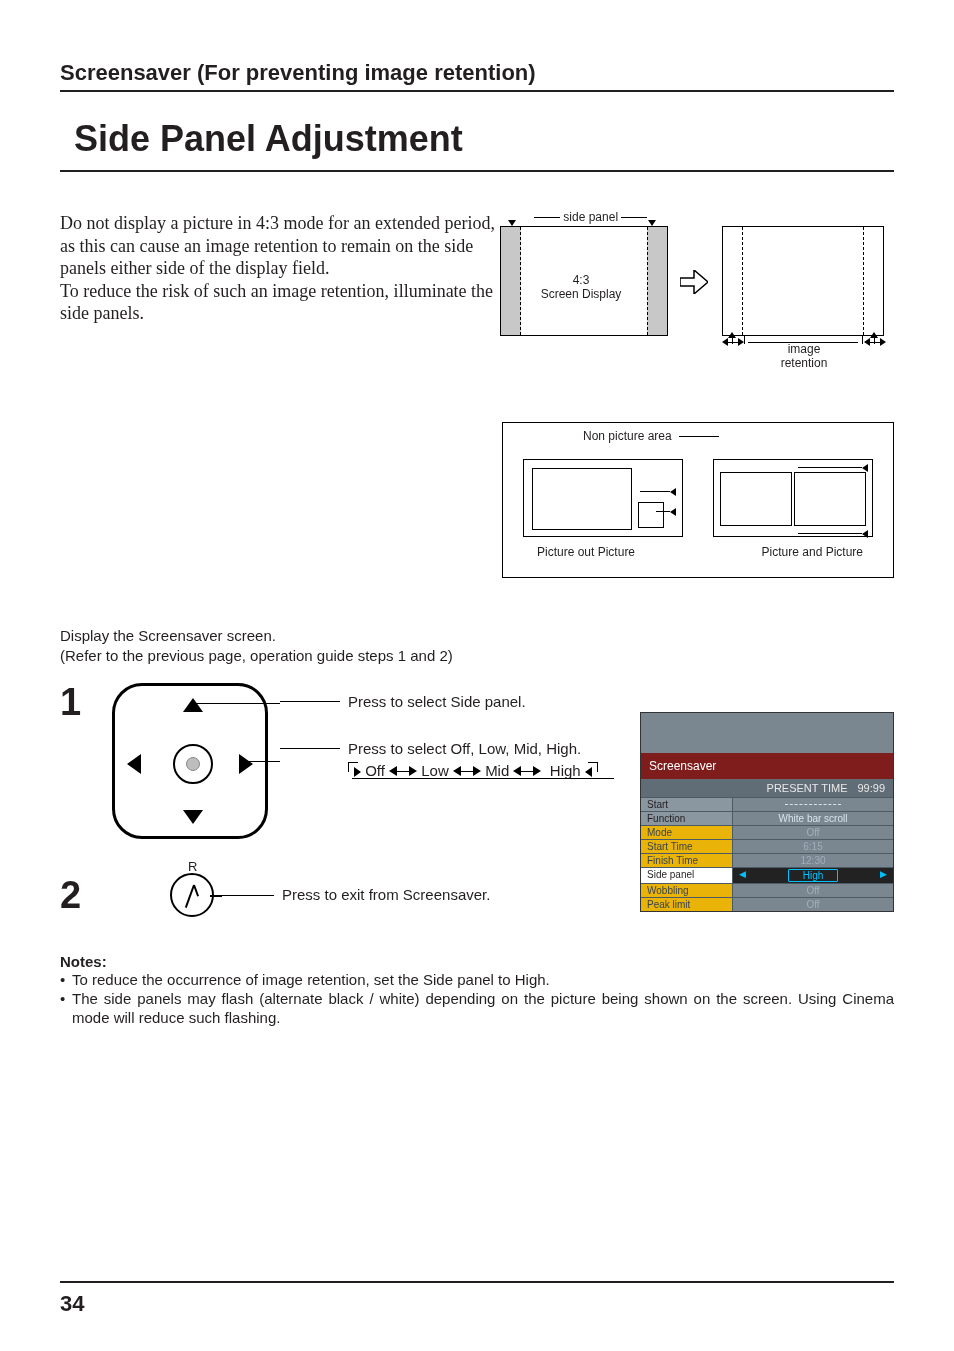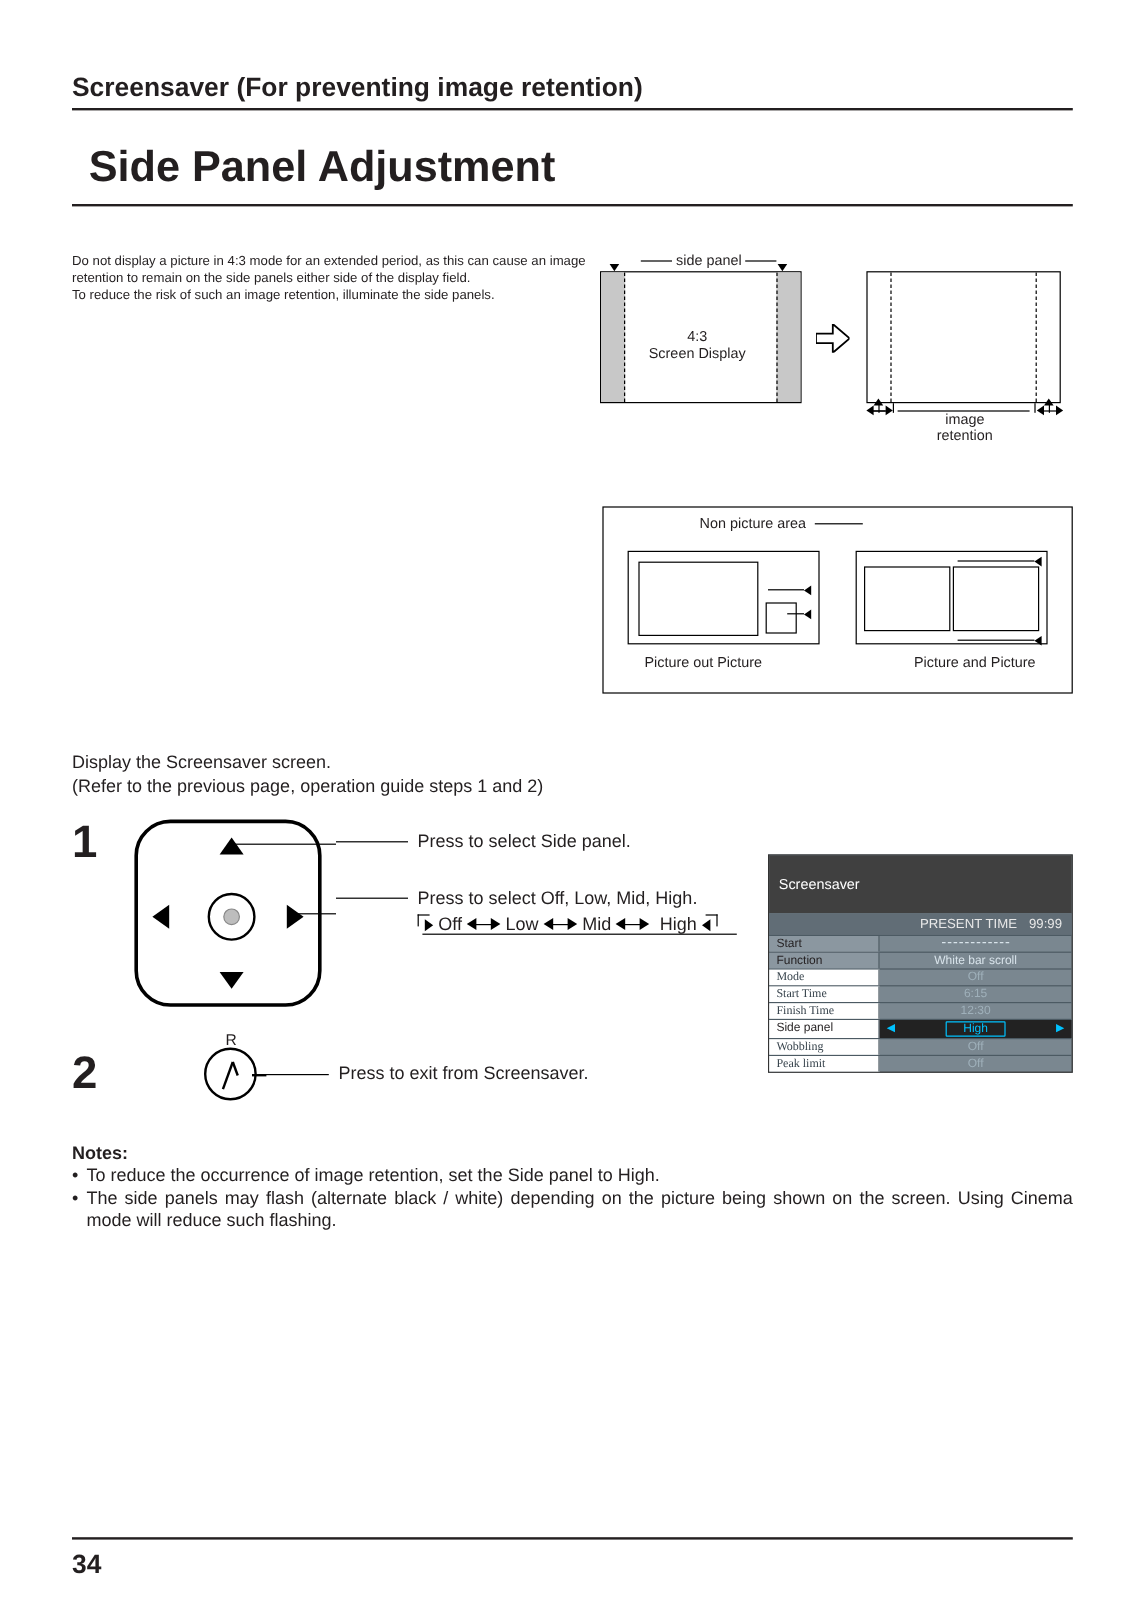--- a/index.html
+++ b/index.html
@@ -20,21 +20,21 @@
     margin-bottom: 26px;
   }
   .page-title {
     font-weight: bold;
     font-size: 36px;
     border-bottom: 2px solid #231f20;
     padding: 0 0 10px 14px;
     margin-bottom: 40px;
   }
   .intro-row { display: flex; }
-  .intro-text { width: 440px; font-size: 11px; line-height: 1.25; }
+  .intro-text { width: 440px; font-size: 18px; line-height: 1.25; font-family: Liberation Serif, serif; }
   .dia-area { flex: 1; position: relative; }
   .func-row { display: flex; margin-top: 50px; }
   .func-text { width: 440px; font-size: 15px; }
 
   
   .d1 { position: relative; height: 160px; }
   .d1 .box1 { width: 168px; height: 110px; border:1px solid #000; position:absolute; left:0; top:14px; }
   .d1 .grey-l, .d1 .grey-r { position:absolute; top:0; bottom:0; width:20px; background:#c8c8c8;}
   .d1 .grey-l{left:0;border-right:1px dashed #000;}
   .d1 .grey-r{right:0;border-left:1px dashed #000;}
@@ -67,26 +67,26 @@
   .nav-dot-inner{position:absolute;left:11px;top:11px;width:14px;height:14px;background:#bdbdbd;border:1px solid #888;border-radius:50%;}
   .leader-txt{font-size:15px;line-height:1.5;}
   .step-leaders{flex:1;padding-top:8px;}
   .leader{display:flex;align-items:flex-start;margin-bottom:24px;}
   .leader .dash{width:60px;height:1px;background:#000;margin-top:10px;margin-right:8px;flex-shrink:0;}
   .cycle{margin-top:2px;}
 
   
   .osd-wrap{position:absolute;right:60px;top:712px;width:254px;font-size:11px;}
   .osd{border:1px solid #333;background:#7a8790;color:#fff;}
-  .osd-title{background:#404040;padding:17px 8px;font-size:12px;}
+  .osd-title{background:#7f1d1d;padding:6px 8px;font-size:12px;margin-top:40px;}
   .osd-pt{display:flex;justify-content:flex-end;gap:10px;padding:3px 8px;color:#e8e8e8;background:#616d76;}
   .osd-row{display:flex;border-top:1px solid #4c5a63;}
   .osd-row .lbl{width:92px;background:#8b97a0;color:#231f20;padding:1px 6px;font-size:10px;border-right:1px solid #4c5a63;}
   .osd-row .val{flex:1;text-align:center;padding:1px 16px;color:#d8e3ea;font-size:10px;}
-  .osd-row.grey .lbl{background:#ffffff;color:#38444d;font-family:Liberation Serif, serif;}
+  .osd-row.grey .lbl{background:#eab308;color:#38444d;}
   .osd-row.grey .val{color:#9fb0ba;}
   .osd-row.hl .val{position:relative;}
   .osd-row.hl .pill{display:inline-block;border:1px solid #00c2ff;color:#00c2ff;padding:0 14px;border-radius:1px;position:relative;}
   .osd-row.hl .ar{position:absolute;top:1px;font-size:9px;color:#00c2ff;}
   .osd-row.hl .ar.l{left:6px;}
   .osd-row.hl .ar.r{right:6px;}
   .dash-bar{display:inline-block;width:56px;height:6px;position:relative;}
   .dash-bar::before{content:"";position:absolute;left:0;right:0;top:2px;border-top:1px dashed #d8e3ea;}
 
   .step2{display:flex;align-items:center;margin-top:10px;}

